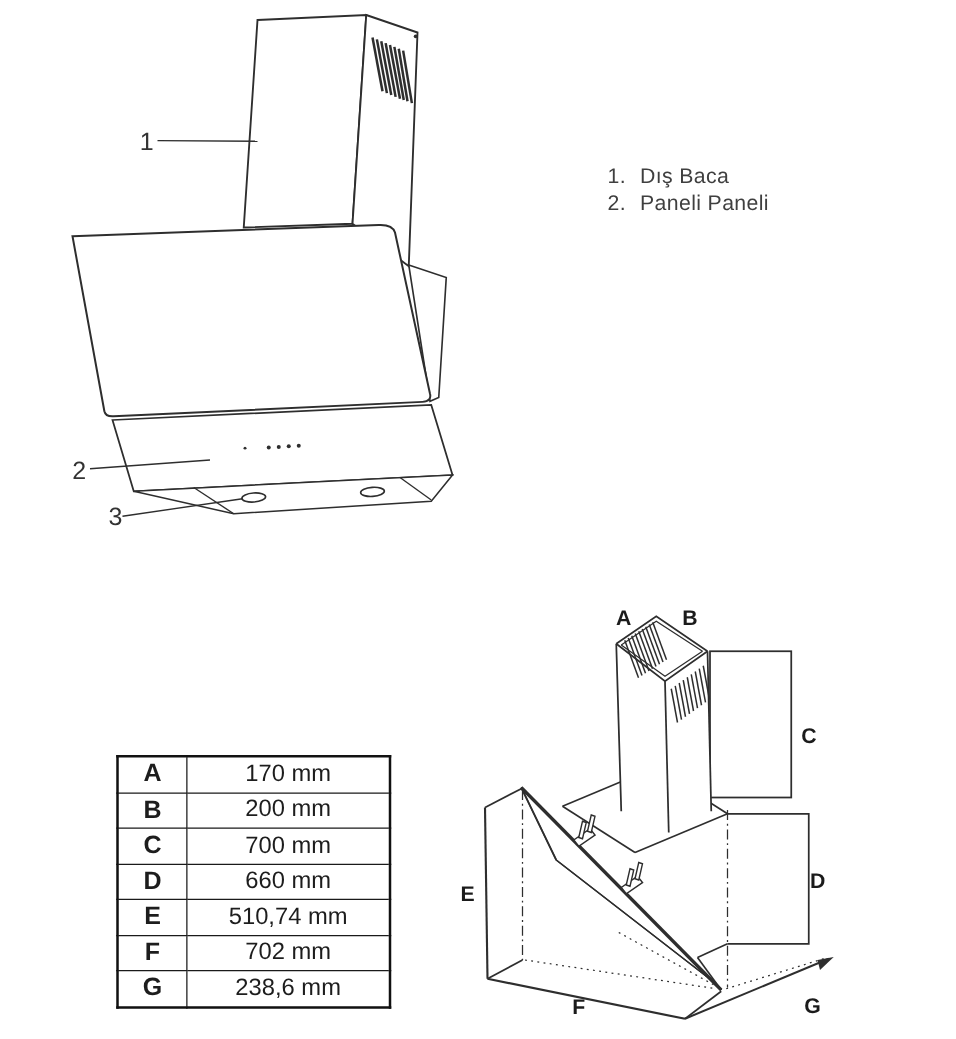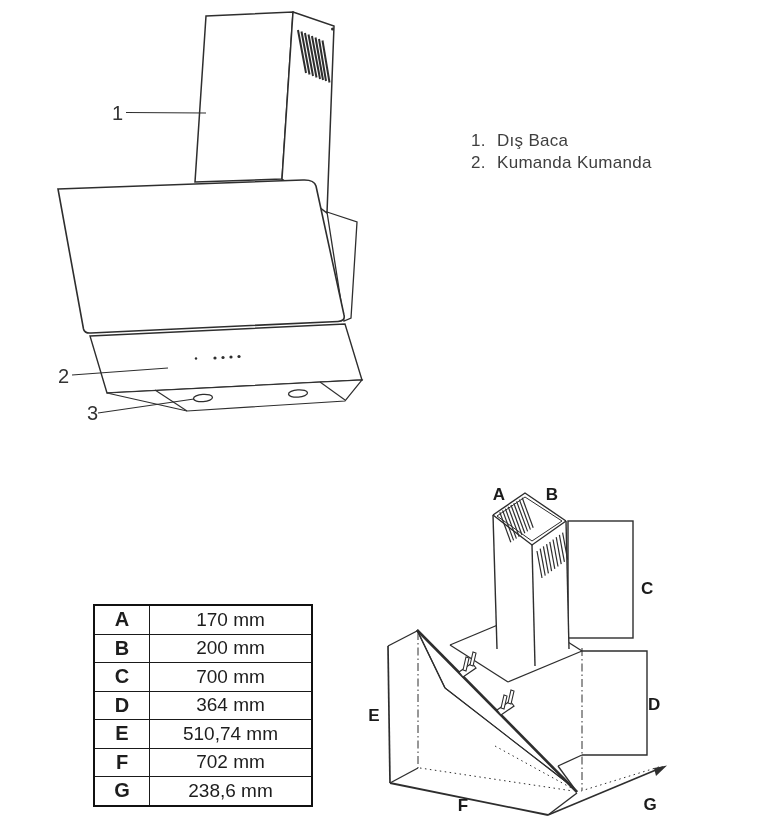--- a/index.html
+++ b/index.html
@@ -1,20 +1,20 @@
 <!DOCTYPE html>
 <html><head>
 <meta charset="utf-8">
 <style>
   html,body{margin:0;padding:0;background:#fff;}
   .page{position:relative;width:765px;height:831px;background:#ffffff;overflow:hidden;
         font-family:"Liberation Sans",sans-serif;}
   .figsvg{position:absolute;left:0;top:0;}
   
-  .legend{position:absolute;left:471px;top:130px;color:#3f3f3f;font-size:17px;
+  .legend{position:absolute;left:486px;top:130px;color:#3f3f3f;font-size:17px;
           letter-spacing:.3px;line-height:21.5px;}
   .legend-row{white-space:nowrap;}
   .legend-marker{display:inline-block;width:26px;}
   
   .dimtable{position:absolute;left:93px;top:604px;border-collapse:collapse;
             color:#1d1d1d;}
   .dimtable td{border:1.6px solid #1a1a1a;text-align:center;vertical-align:middle;
                height:27.5px;padding:0;}
   .dimtable{border:2.5px solid #111;}
   .td-key{width:54px;font-weight:700;font-size:20px;}
@@ -178,41 +178,41 @@
       <text class="dimlabel" x="463" y="811" text-anchor="middle">F</text>
       <text class="dimlabel" x="650" y="810" text-anchor="middle">G</text>
     </g>
   </svg>
 
   <div class="legend">
     <div class="legend-row">
       <span class="legend-marker">1.</span><span>Dış Baca</span>
     </div>
     <div class="legend-row">
-      <span class="legend-marker">2.</span><span>Kumanda Kumanda</span>
+      <span class="legend-marker">2.</span><span>Paneli Paneli</span>
     </div>
   </div>
 
   <table class="dimtable">
     <tbody>
       <tr>
         <td class="td-key">A</td>
         <td class="td-val">170 mm</td>
       </tr>
       <tr>
         <td class="td-key">B</td>
         <td class="td-val">200 mm</td>
       </tr>
       <tr>
         <td class="td-key">C</td>
         <td class="td-val">700 mm</td>
       </tr>
       <tr>
         <td class="td-key">D</td>
-        <td class="td-val">364 mm</td>
+        <td class="td-val">660 mm</td>
       </tr>
       <tr>
         <td class="td-key">E</td>
         <td class="td-val">510,74 mm</td>
       </tr>
       <tr>
         <td class="td-key">F</td>
         <td class="td-val">702 mm</td>
       </tr>
       <tr>

